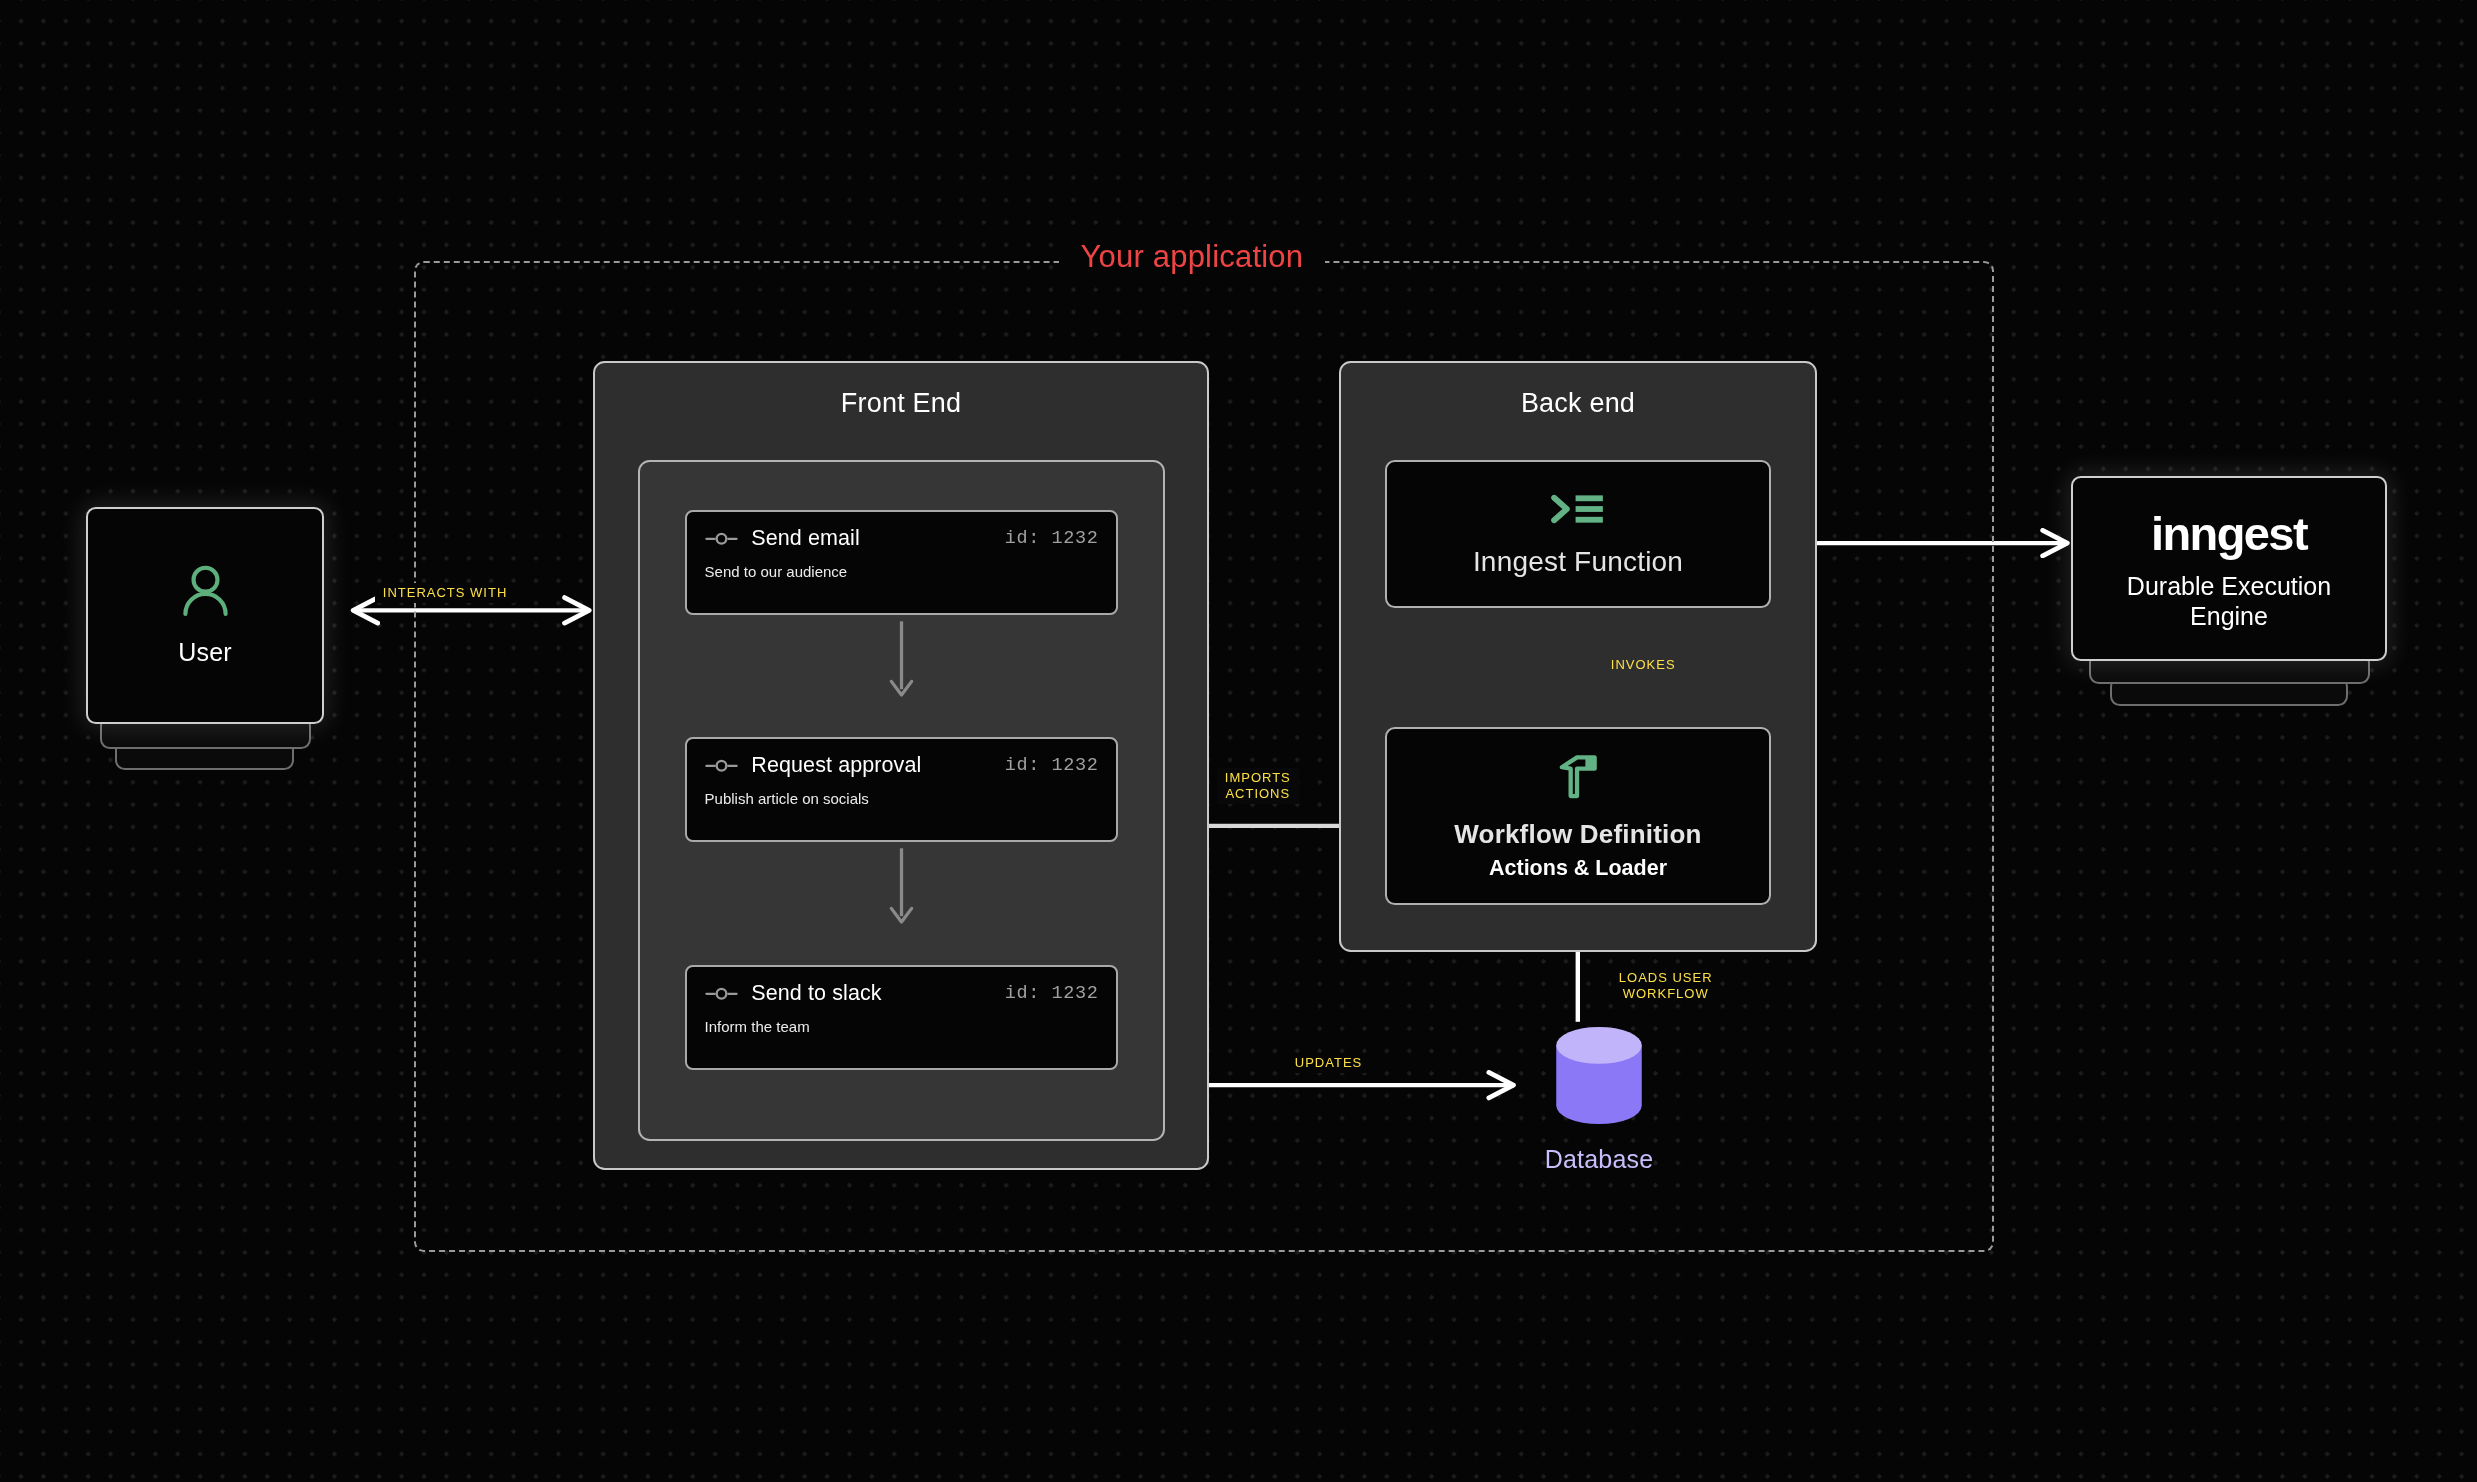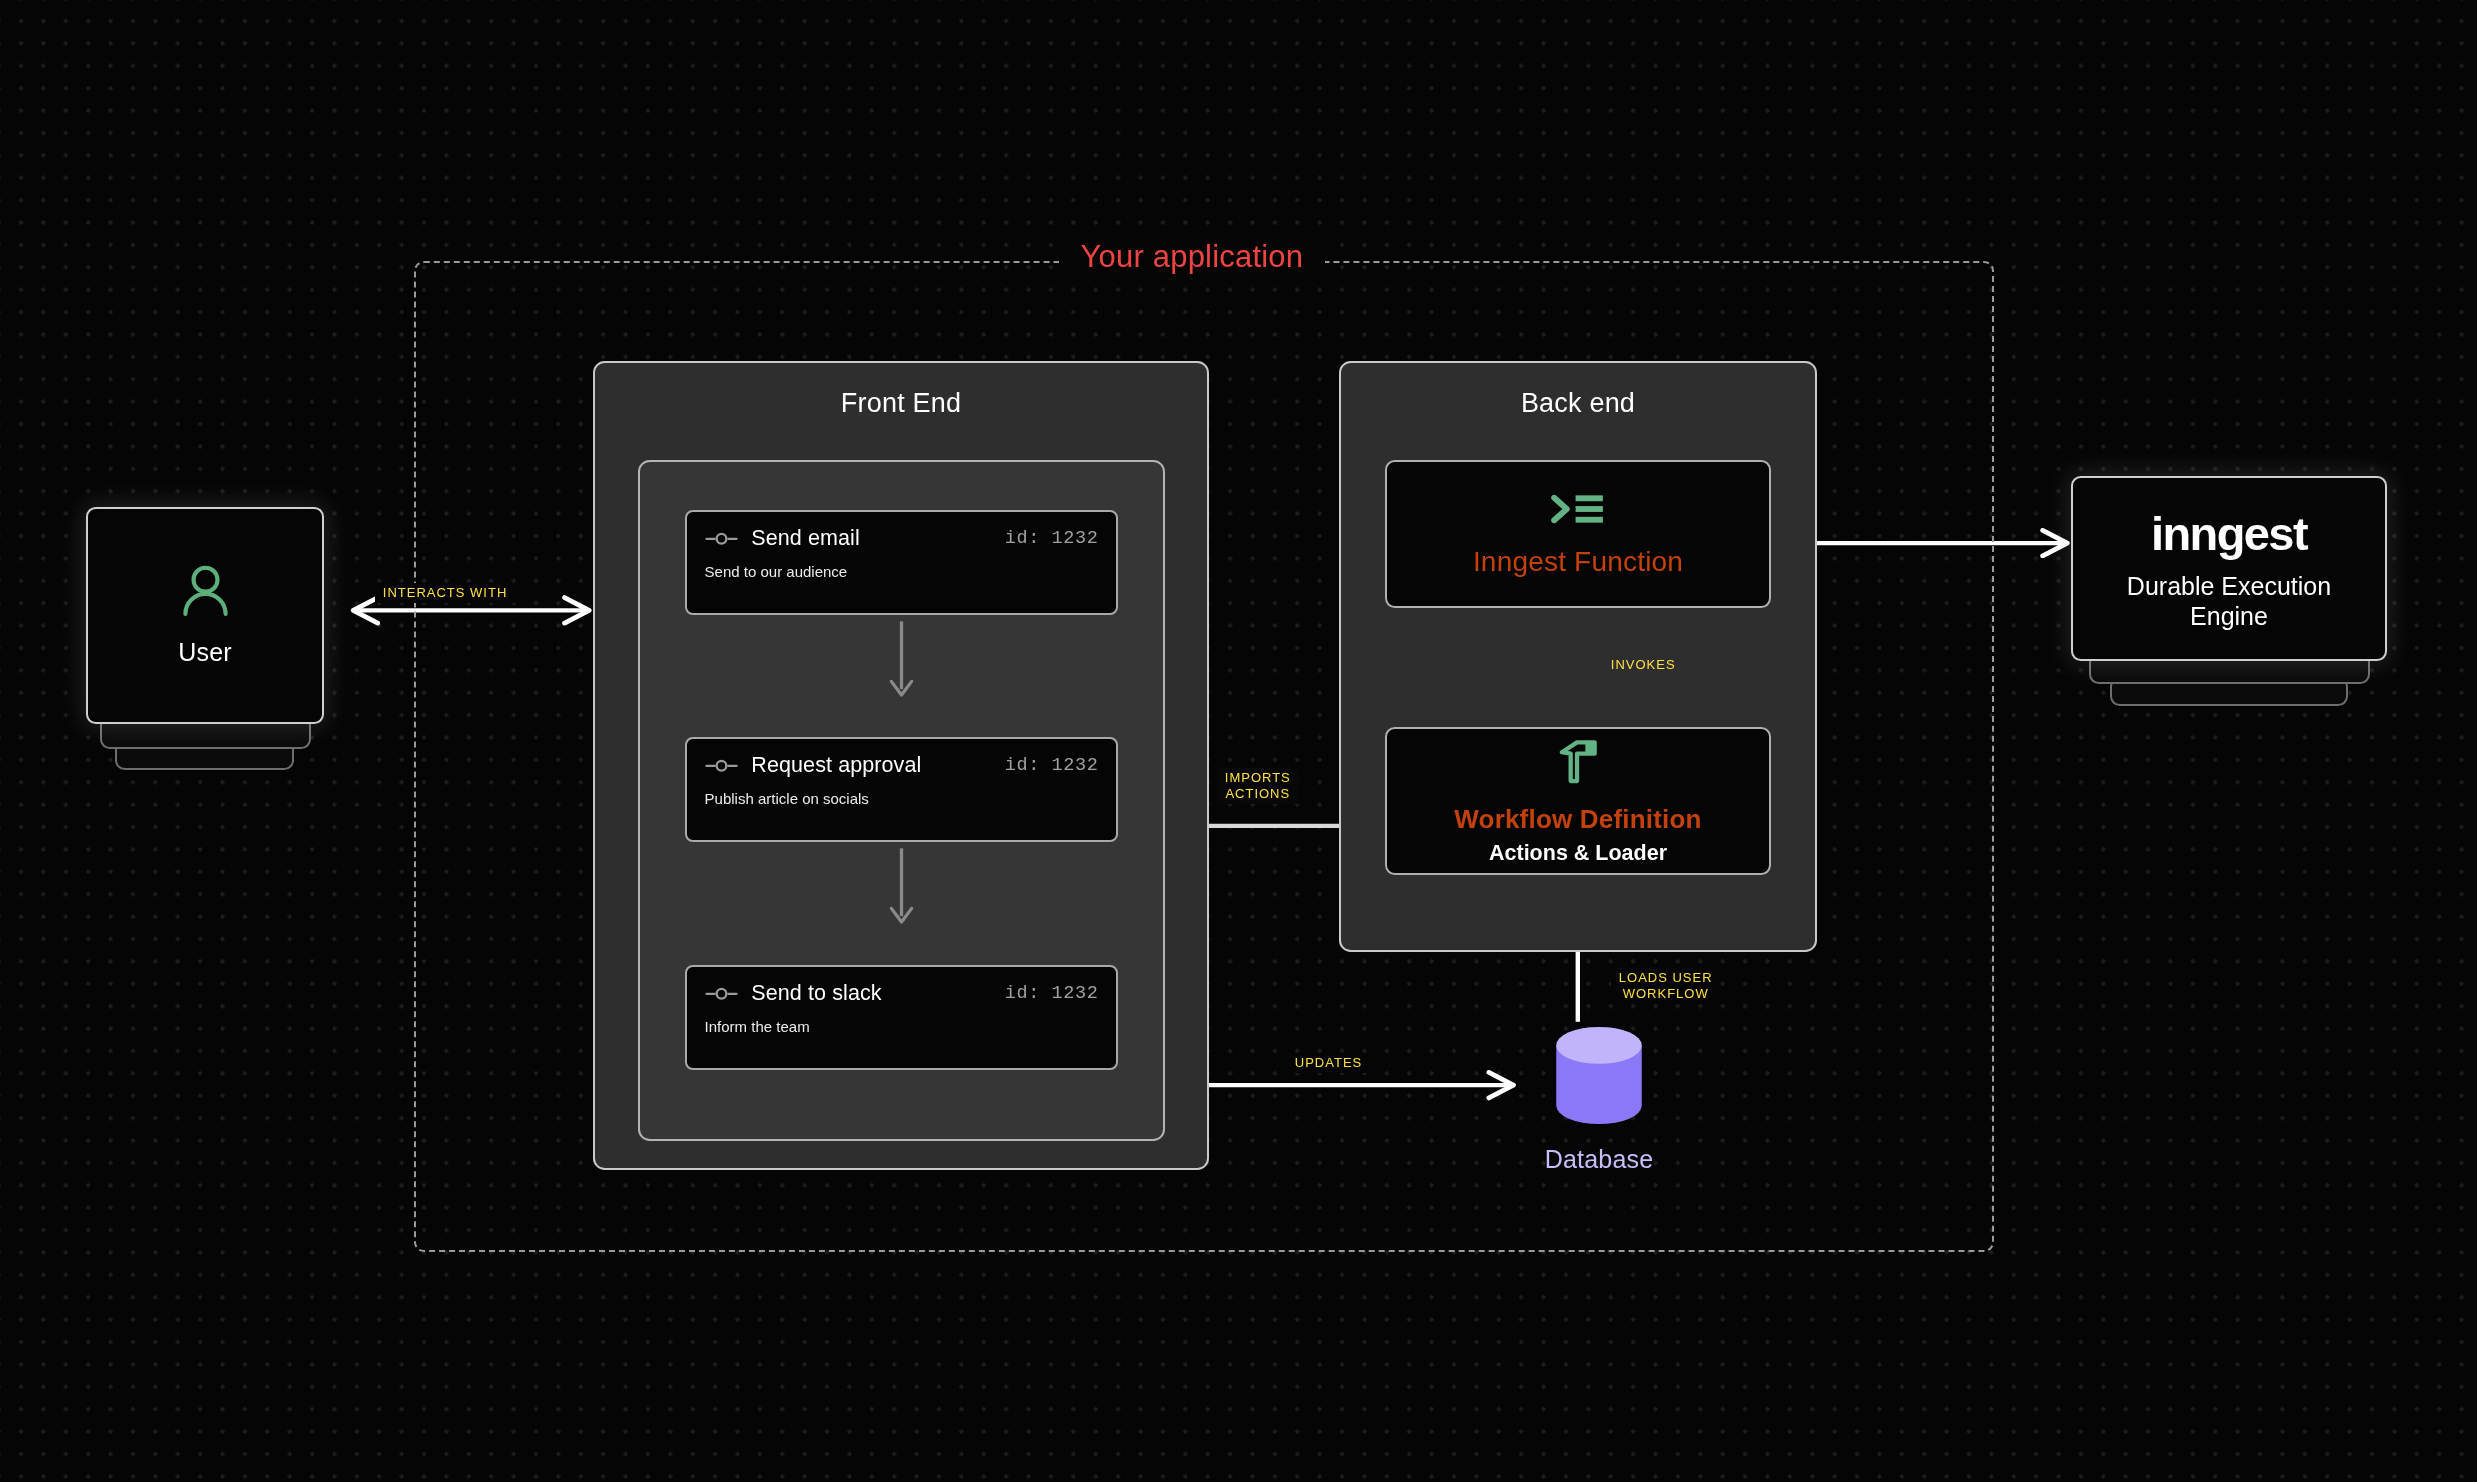--- a/index.html
+++ b/index.html
@@ -139,25 +139,25 @@
     width: 386px;
     background: #050505;
     border: 2px solid #b0b0b0;
     border-radius: 9.8px;
     display: flex;
     flex-direction: column;
     align-items: center;
     justify-content: center;
   }
   #inngest-function-block { top: 460px; height: 148px; }
-  #workflow-definition-block { top: 727px; height: 148px; }
+  #workflow-definition-block { top: 727px; height: 178px; }
 
   .be-icon { margin-bottom: 13.7px; display: block; }
   .be-label {
-    color: #c2410c;
+    color: #e5e5e5;
     font-size: 26px;
     font-weight: 700;
     letter-spacing: 0.2px;
     white-space: nowrap;
   }
   .be-sublabel {
     color: #ffffff;
     font-size: 21.5px;
     font-weight: 700;
     margin-top: 5.9px;

